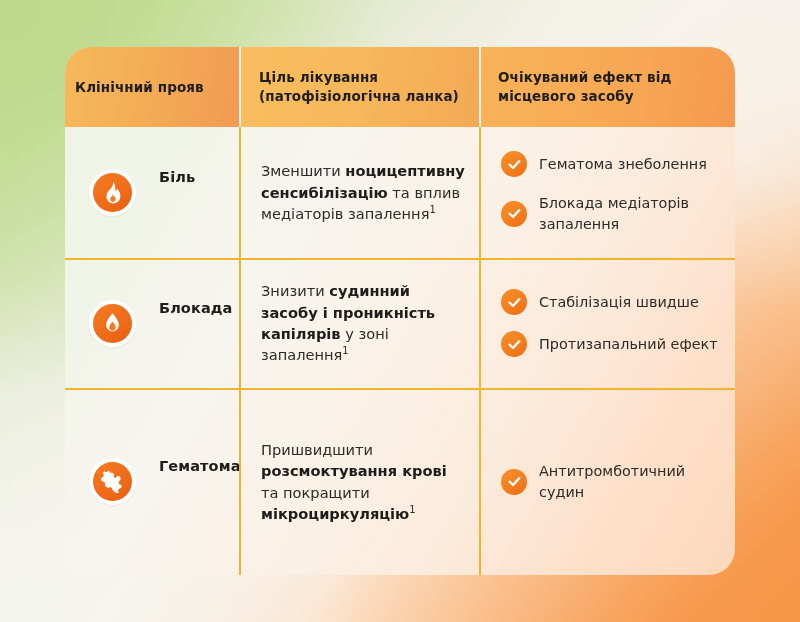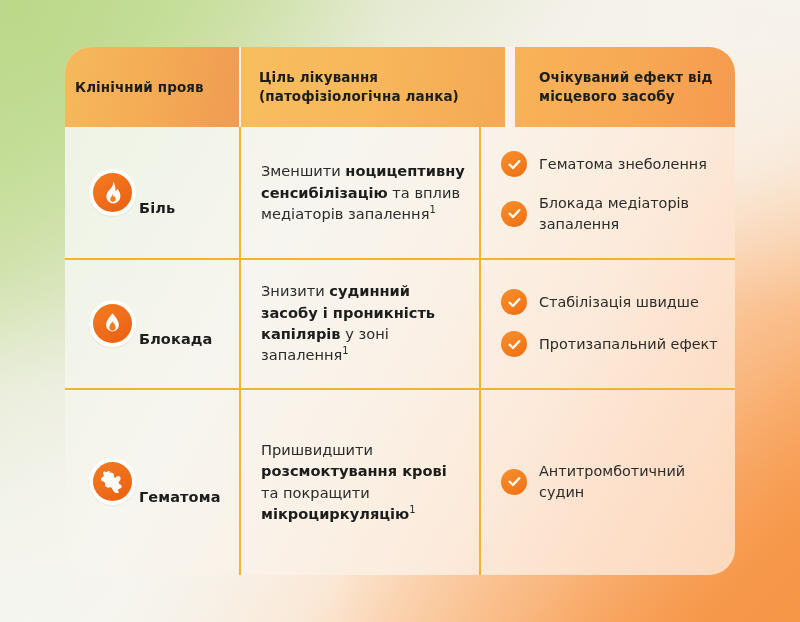--- a/index.html
+++ b/index.html
@@ -89,29 +89,28 @@
   .th-1 {
     width: 174px;
     background: linear-gradient(100deg, #f6b95c 0%, #f4ad55 45%, #f09b52 100%);
     padding-left: 10px;
   }
   .th-gap {
     width: 2px;
     background: #f7f4ec;
   }
   .th-2 {
-    width: 264px;
+    width: 238px;
     background: linear-gradient(100deg, #f8be5e 0%, #f7b75a 50%, #f4a955 100%);
     padding-left: 18px;
   }
   .th-3 {
     flex: 1;
     background: linear-gradient(100deg, #f9b357 0%, #f7a954 52%, #f59a4f 100%);
-    padding-left: 24px;
-    margin-left: 8px;
+    padding-left: 17px;
   }
 
   
   .tbody {
     position: relative;
     height: 448px;
   }
   .trow {
     display: flex;
     position: relative;
@@ -163,22 +162,22 @@
     padding-left: 22px;
     padding-right: 16px;
     flex-direction: column;
     justify-content: center;
     align-items: flex-start;
   }
 
   
   .sym {
     display: flex;
-    align-items: flex-end;
-    gap: 3px;
+    align-items: flex-start;
+    gap: 23px;
   }
   .sym-badge {
     width: 47px;
     height: 47px;
     border-radius: 50%;
     background: #ffffff;
     display: flex;
     align-items: center;
     justify-content: center;
     flex: 0 0 auto;

